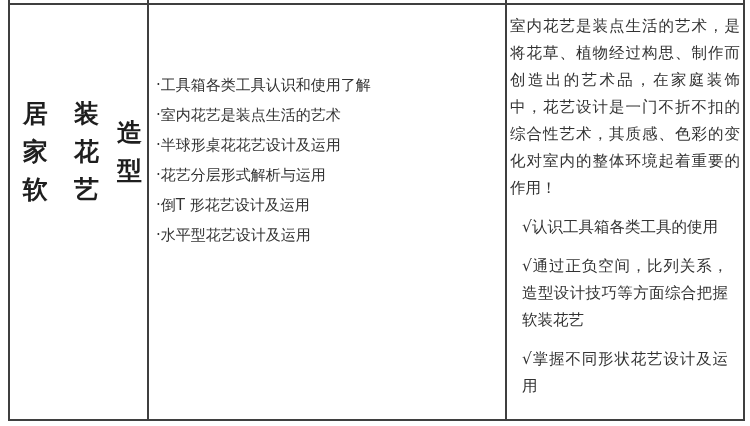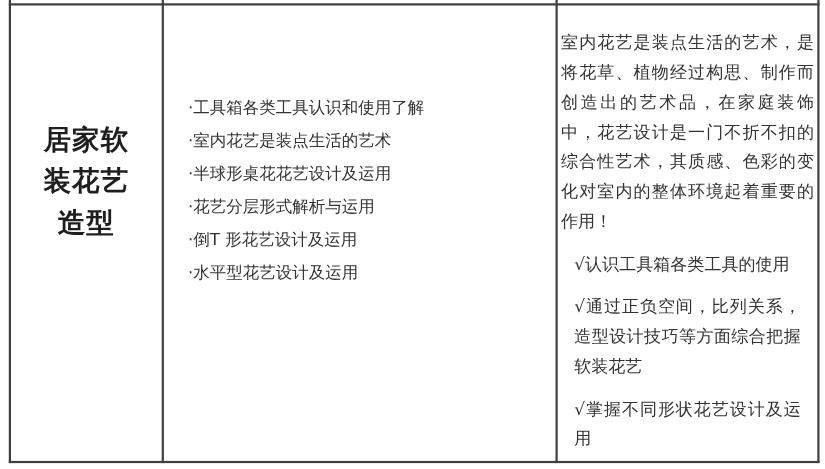--- a/index.html
+++ b/index.html
@@ -27,29 +27,29 @@
   .hline {
     position: absolute;
     left: 8px;
     width: 737px;
     height: 2px;
     background: #3f3f3f;
   }
   
   .cell {
     position: absolute;
-    top: 18px;
+    top: 5px;
     height: 294px;
     box-sizing: border-box;
   }
   .cell-category {
     left: 10px;
     width: 137px;
     display: flex;
-    flex-direction: column;
+    flex-direction: row;
     justify-content: center;
     align-items: center;
     text-align: center;
     font-weight: bold;
     font-size: 25px;
     line-height: 38px;
     color: #1e1e1e;
     letter-spacing: 1px;
   }
   .cell-contents {
@@ -58,21 +58,20 @@
     display: flex;
     flex-direction: column;
     justify-content: center;
     padding: 16px 4px 0 7px;
     font-size: 15px;
     color: #333333;
   }
   .cell-contents .bullet-item {
     line-height: 30px;
     white-space: nowrap;
-    margin-left: 15px;
   }
   .cell-description {
     left: 507px;
     width: 236px;
     padding: 8px 3px 0 3px;
     font-size: 15.5px;
     line-height: 27px;
     color: #333333;
     text-align: justify;
   }

